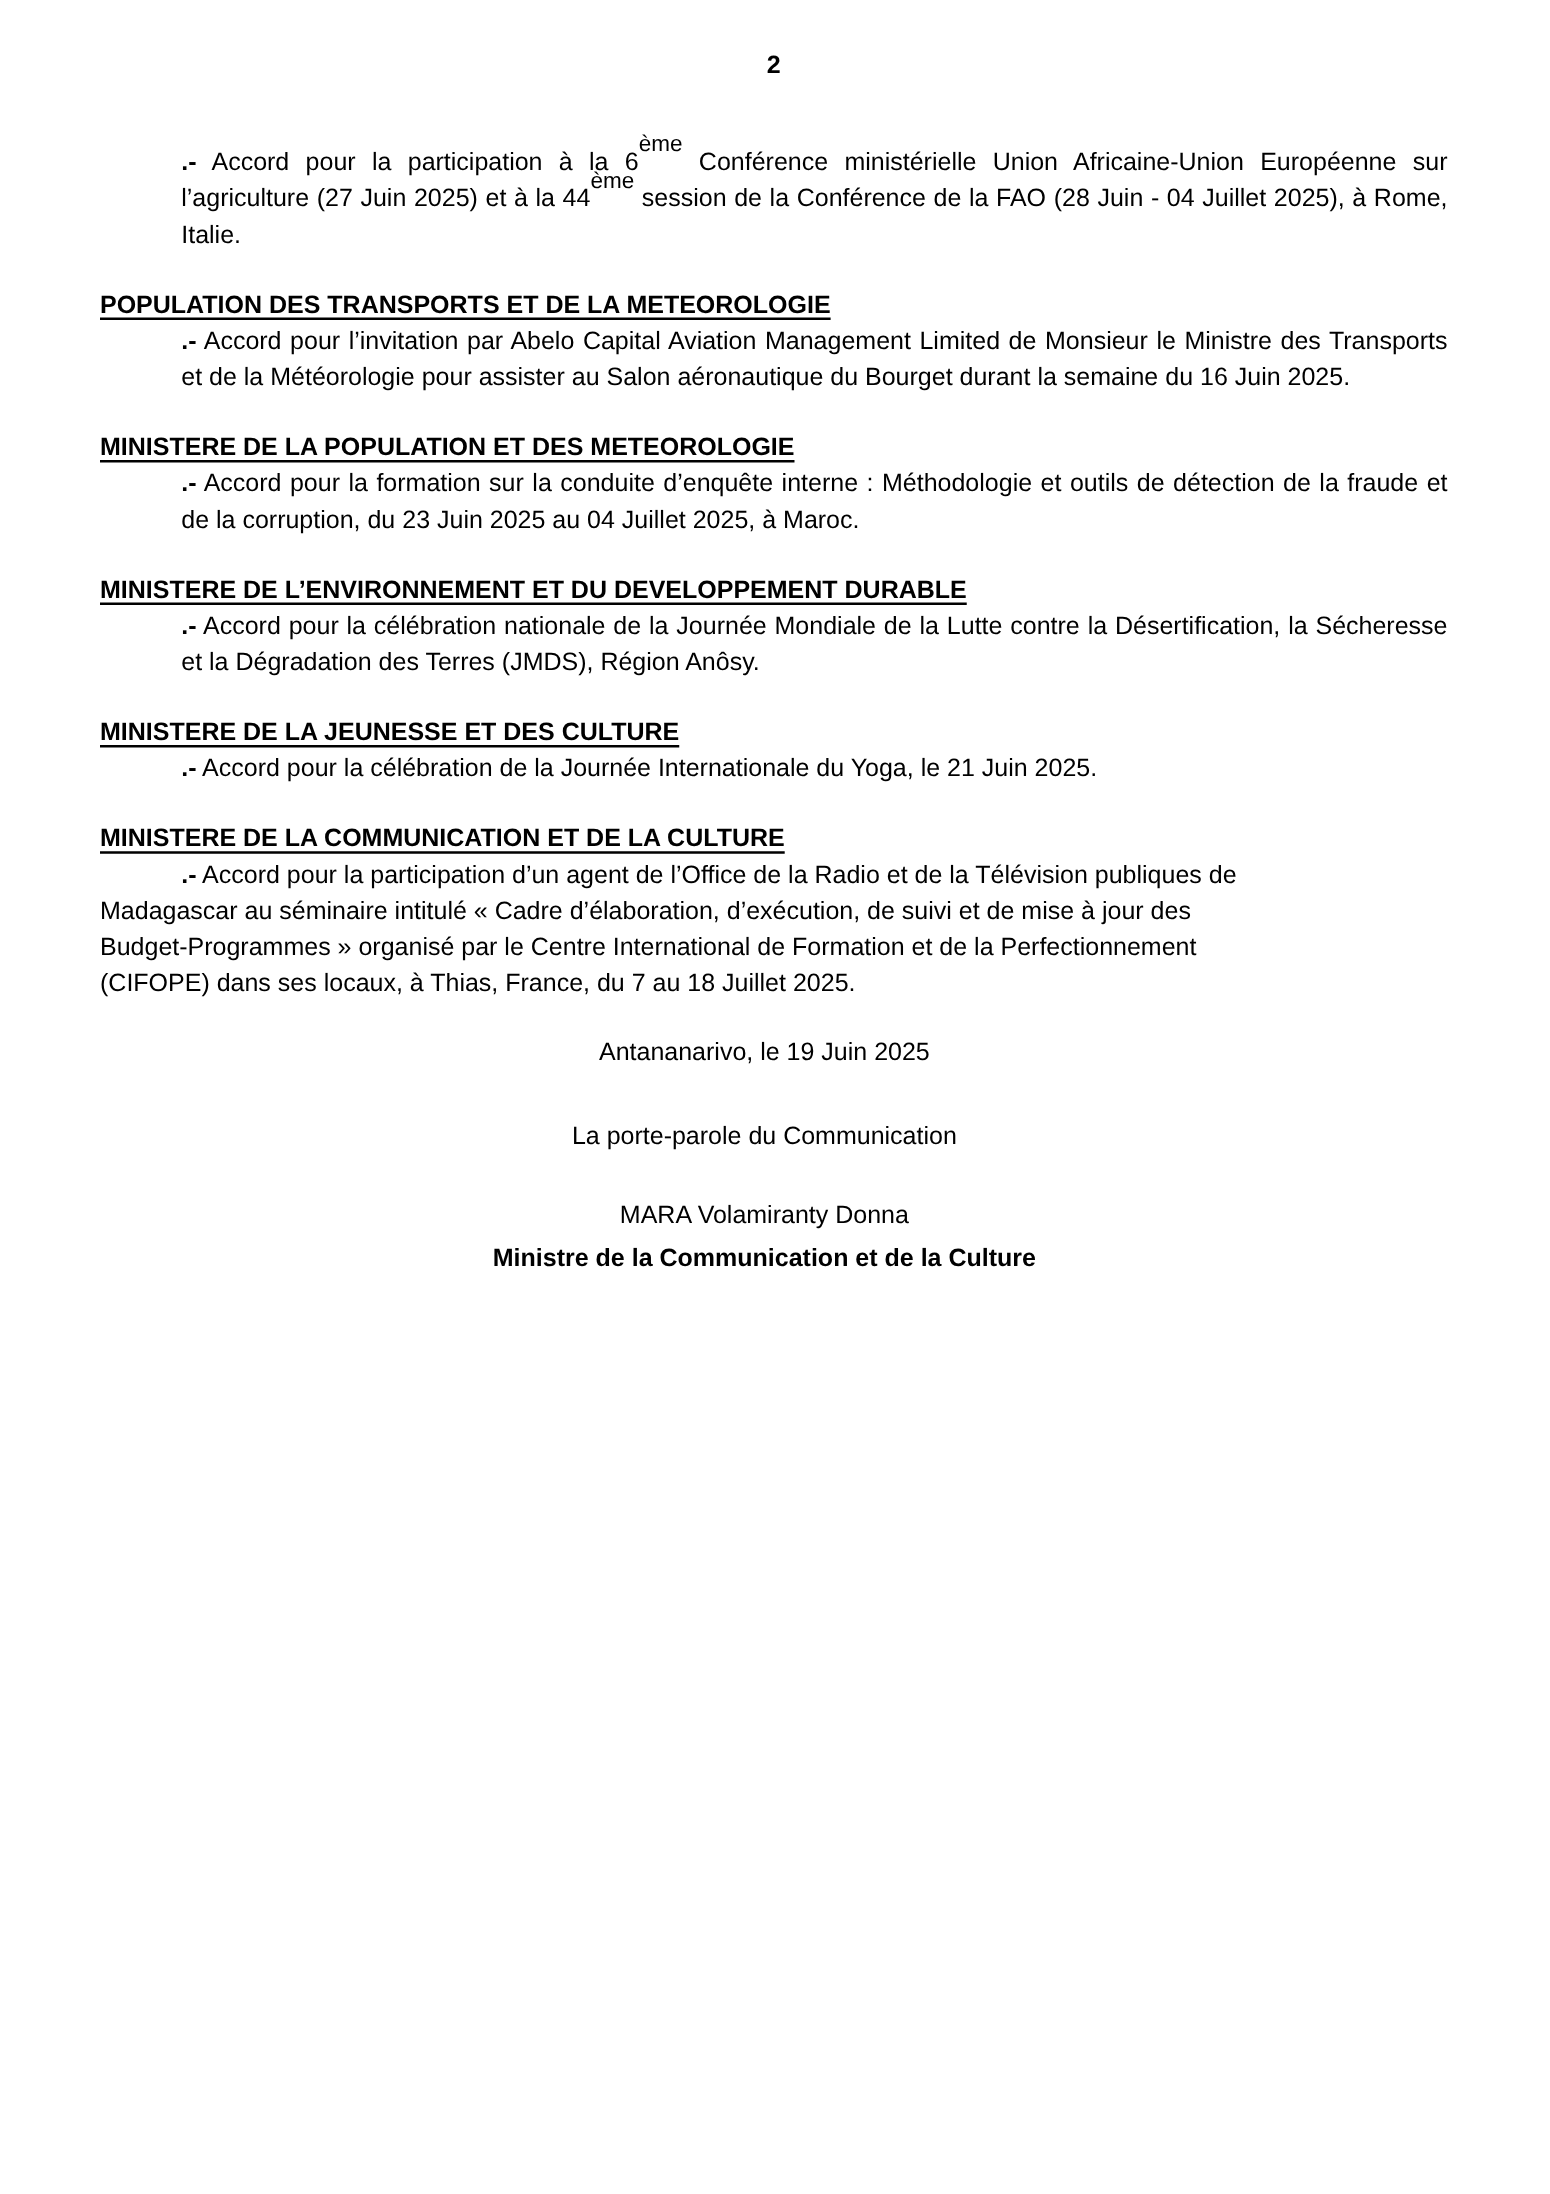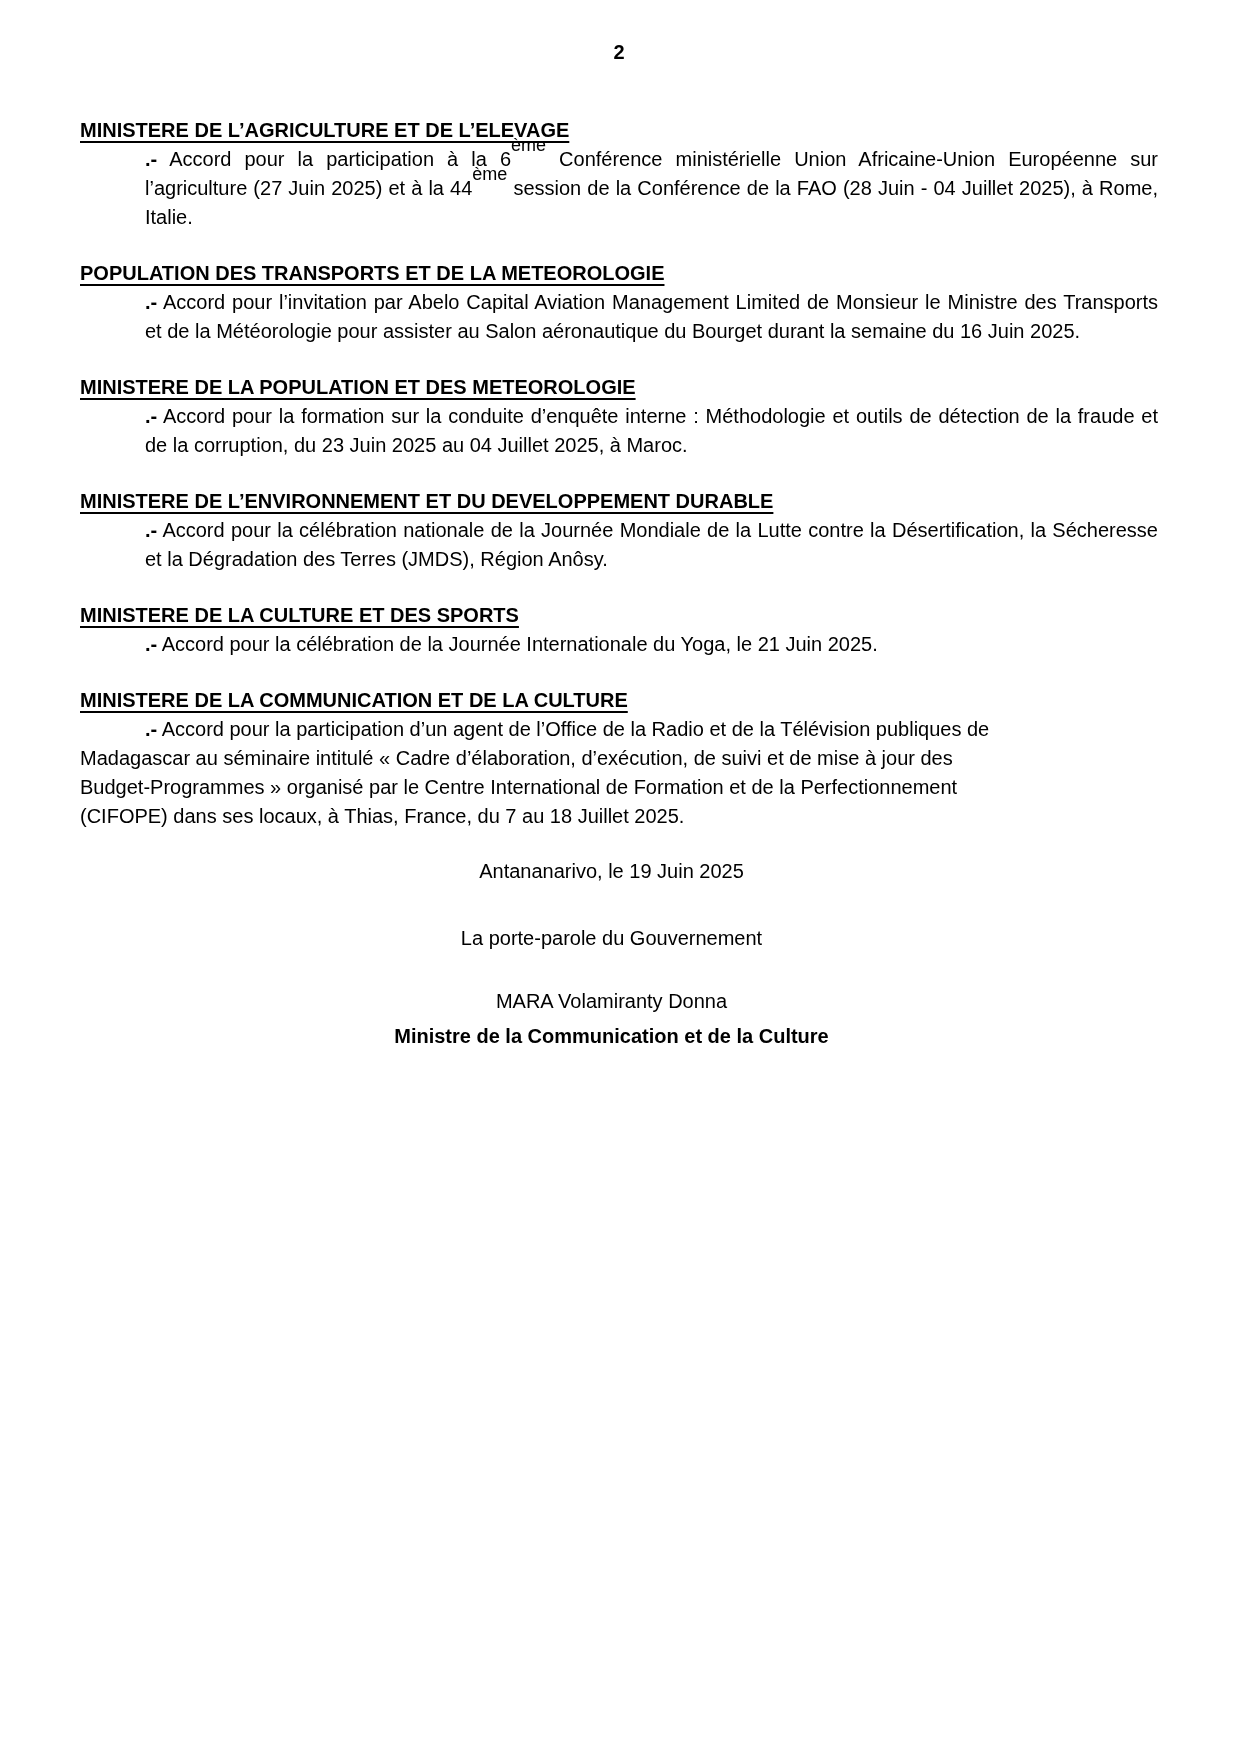--- a/index.html
+++ b/index.html
@@ -77,44 +77,43 @@
   }
 </style>
 </head>
 <body>
 
 <div class="page">
   <div class="page-number">2</div>
 
   <div id="sections">
       <section class="ministry-section">
-        <h2 class="ministry-heading">MINISTERE DE L’AGRICULTURE ET DE L’ELEVAGE</h2>
         <p class="ministry-paragraph para-hanging"><b class="lead">.-</b> Accord pour la participation à la 6<sup class="ord-sup">ème</sup> Conférence ministérielle Union Africaine-Union Européenne sur l’agriculture (27 Juin 2025) et à la 44<sup class="ord-sup">ème</sup> session de la Conférence de la FAO (28 Juin - 04 Juillet 2025), à Rome, Italie.</p>
       </section>
       <section class="ministry-section">
         <h2 class="ministry-heading">POPULATION DES TRANSPORTS ET DE LA METEOROLOGIE</h2>
         <p class="ministry-paragraph para-hanging"><b class="lead">.-</b> Accord pour l’invitation par Abelo Capital Aviation Management Limited de Monsieur le Ministre des Transports et de la Météorologie pour assister au Salon aéronautique du Bourget durant la semaine du 16 Juin 2025.</p>
       </section>
       <section class="ministry-section">
         <h2 class="ministry-heading">MINISTERE DE LA POPULATION ET DES METEOROLOGIE</h2>
         <p class="ministry-paragraph para-hanging"><b class="lead">.-</b> Accord pour la formation sur la conduite d’enquête interne : Méthodologie et outils de détection de la fraude et de la corruption, du 23 Juin 2025 au 04 Juillet 2025, à Maroc.</p>
       </section>
       <section class="ministry-section">
         <h2 class="ministry-heading">MINISTERE DE L’ENVIRONNEMENT ET DU DEVELOPPEMENT DURABLE</h2>
         <p class="ministry-paragraph para-hanging"><b class="lead">.-</b> Accord pour la célébration nationale de la Journée Mondiale de la Lutte contre la Désertification, la Sécheresse et la Dégradation des Terres (JMDS), Région Anôsy.</p>
       </section>
       <section class="ministry-section">
-        <h2 class="ministry-heading">MINISTERE DE LA CULTURE ET DES SPORTS</h2>
+        <h2 class="ministry-heading">MINISTERE DE LA JEUNESSE ET DES CULTURE</h2>
         <p class="ministry-paragraph para-hanging"><b class="lead">.-</b> Accord pour la célébration de la Journée Internationale du Yoga, le 21 Juin 2025.</p>
       </section>
       <section class="ministry-section">
         <h2 class="ministry-heading">MINISTERE DE LA COMMUNICATION ET DE LA CULTURE</h2>
         <p class="ministry-paragraph para-firstline"><b class="lead">.-</b> Accord pour la participation d’un agent de l’Office de la Radio et de la Télévision publiques de<br>Madagascar au séminaire intitulé « Cadre d’élaboration, d’exécution, de suivi et de mise à jour des<br>Budget-Programmes » organisé par le Centre International de Formation et de la Perfectionnement<br>(CIFOPE) dans ses locaux, à Thias, France, du 7 au 18 Juillet 2025.</p>
       </section>
     </div>
 
   <div class="closing">
     <div class="closing-place-date">Antananarivo, le 19 Juin 2025</div>
-    <div class="closing-spokesperson">La porte-parole du Gouvernement</div>
+    <div class="closing-spokesperson">La porte-parole du Communication</div>
     <div class="closing-name">MARA Volamiranty Donna</div>
     <div class="closing-role">Ministre de la Communication et de la Culture</div>
   </div>
 </div>
 
 </body></html>

